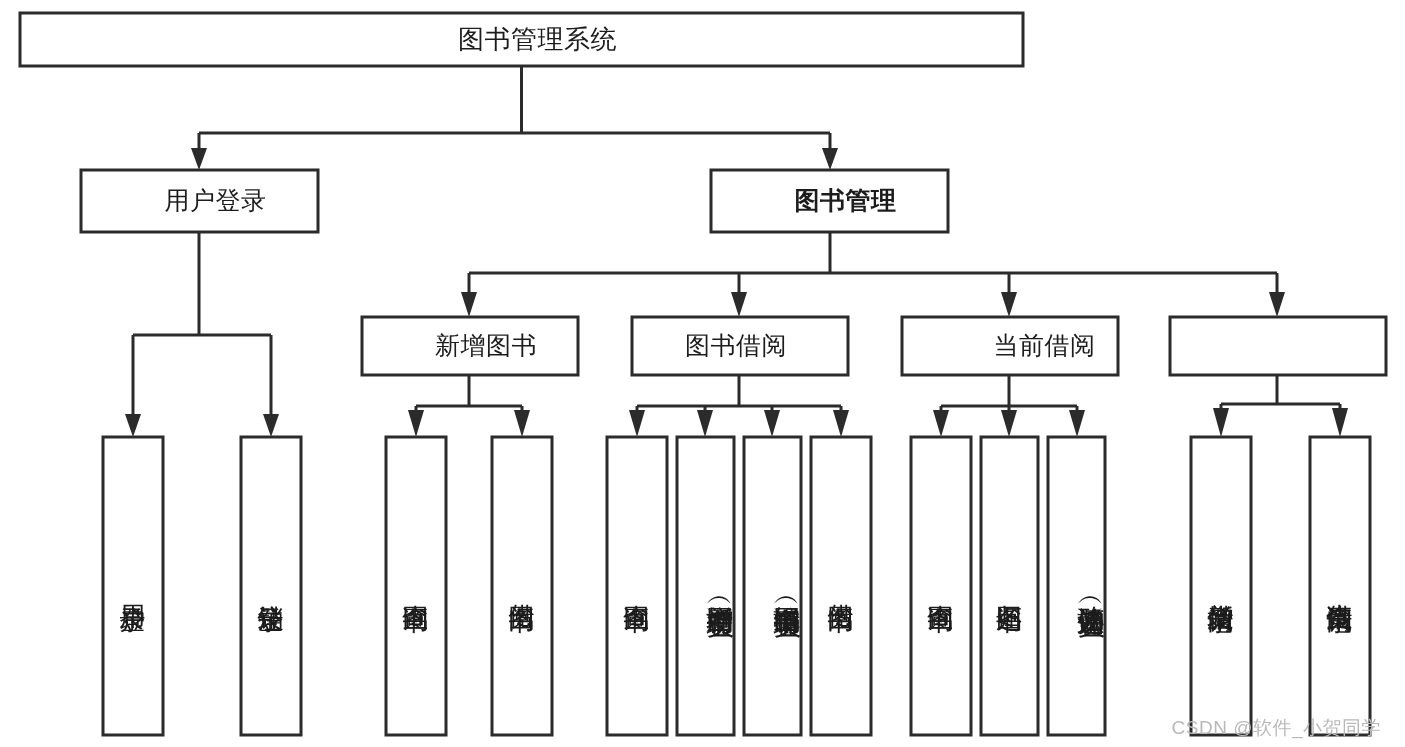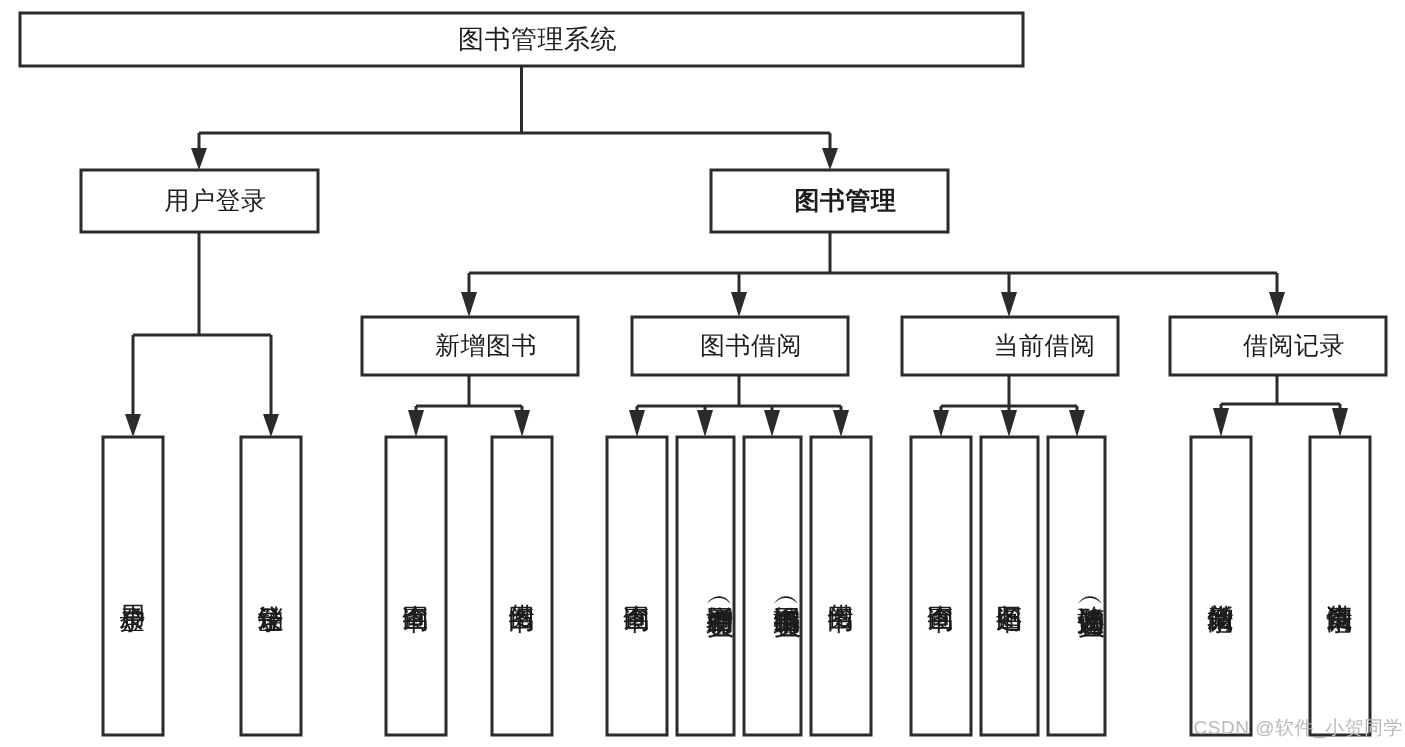--- a/index.html
+++ b/index.html
@@ -69,21 +69,21 @@
     text-orientation: upright;
     letter-spacing: 1px;
     pointer-events: none;
     overflow: hidden;
   }
   .node-label-v.centered {
     align-items: center;
   }
   .watermark {
     position: absolute;
-    right: 2px;
+    right: 24px;
     bottom: 6px;
     font-size: 19px;
     color: #b9b9b9;
     letter-spacing: 0.5px;
     white-space: nowrap;
     pointer-events: none;
     margin-top: 21px;
   }
 </style>
 </head>
@@ -199,23 +199,22 @@
       <rect class="node-rect" x="1310" y="437" width="60" height="298"></rect>
     </g>
   </svg>
 
   <div class="node-label-h" style="left:20px; top:13px; width:1003px; height:53px; font-size:26px;">图书管理系统</div>
 
   <div class="node-label-h" style="left:81px; top:170px; width:237px; height:62px;">用户登录</div>
   <div class="node-label-h" style="left:711px; top:170px; width:237px; height:62px;font-weight:bold;">图书管理</div>
 
   <div class="node-label-h" style="left:362px; top:317px; width:216px; height:58px;">新增图书</div>
-  <div class="node-label-h" style="left:647px; top:317px; width:176px; height:58px;">图书借阅</div>
+  <div class="node-label-h" style="left:632px; top:317px; width:176px; height:58px;">图书借阅</div>
   <div class="node-label-h" style="left:902px; top:317px; width:253px; height:58px;">当前借阅</div>
-  <div class="node-label-h" style="left:1170px; top:317px; width:216px; height:58px;">借阅记录</div>
 
   <div class="node-label-v centered" style="left:103px; top:437px; width:60px; height:298px;">用户登录</div>
   <div class="node-label-v centered" style="left:241px; top:437px; width:60px; height:298px;">注销登录</div>
 
   <div class="node-label-v centered" style="left:386px; top:437px; width:60px; height:298px;">查询图书</div>
   <div class="node-label-v centered" style="left:492px; top:437px; width:60px; height:298px;">借阅图书</div>
 
   <div class="node-label-v centered" style="left:607px; top:437px; width:60px; height:298px;">查询图书</div>
   <div class="node-label-v" style="left:677px; top:443px; width:57px; height:290px; font-size:27px;">新增图书（管理员）</div>
   <div class="node-label-v" style="left:744px; top:443px; width:57px; height:290px; font-size:27px;">编辑图书（管理员）</div>

